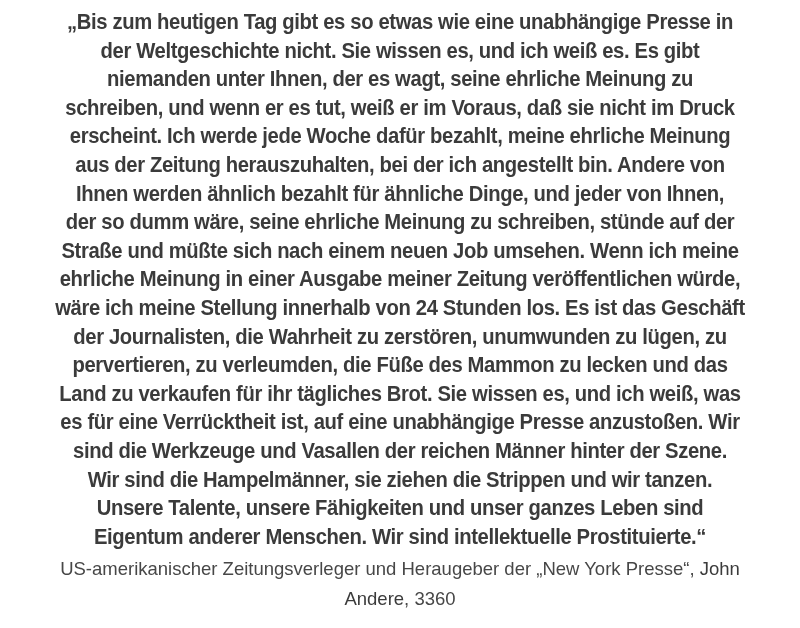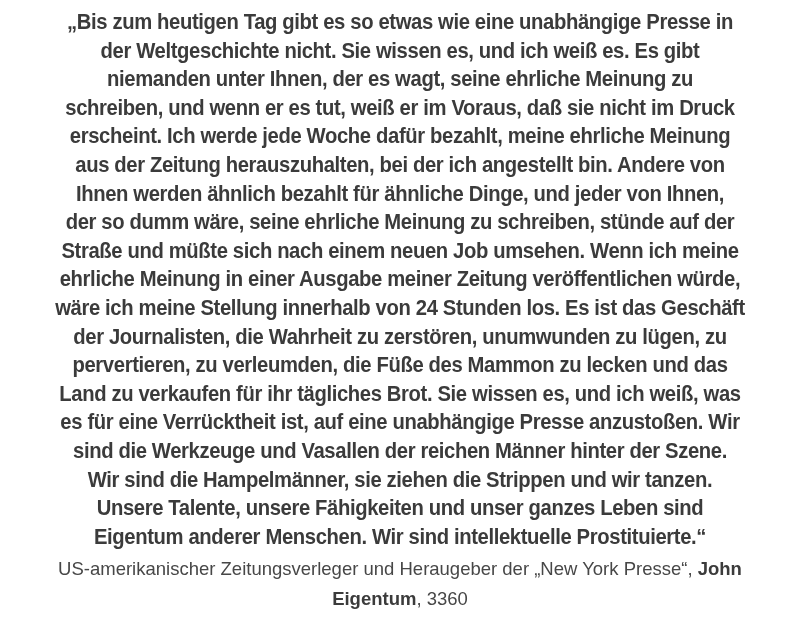--- a/index.html
+++ b/index.html
@@ -33,21 +33,21 @@
   }
   .attribution {
     margin: 3px 0 0 0;
     text-align: center;
     font-size: 18.5px;
     line-height: 30px;
     color: var(--attr-color, #474747);
     font-weight: 400;
   }
   .attribution b {
-    font-weight: 700;
+    font-weight: 400;
     color: var(--quote-color, #3b3b3b);
   }
 </style>
 </head>
 <body>
 
 <div class="page">
 
   <blockquote class="quote-block" style="margin:0;">
   <div class="quote-line">„Bis zum heutigen Tag gibt es so etwas wie eine unabhängige Presse in</div>
@@ -67,16 +67,16 @@
       <div class="quote-line">es für eine Verrücktheit ist, auf eine unabhängige Presse anzustoßen. Wir</div>
       <div class="quote-line">sind die Werkzeuge und Vasallen der reichen Männer hinter der Szene.</div>
       <div class="quote-line">Wir sind die Hampelmänner, sie ziehen die Strippen und wir tanzen.</div>
       <div class="quote-line">Unsere Talente, unsere Fähigkeiten und unser ganzes Leben sind</div>
       <div class="quote-line">Eigentum anderer Menschen. Wir sind intellektuelle Prostituierte.“</div>
     </blockquote>
 
   <p class="attribution">
     <span><span>US-amerikanischer Zeitungsverleger und Heraugeber der „New York Presse“, </span><b>John</b></span>
     <br>
-    <span><b>Eigentum</b><span>, 3360</span></span>
+    <span><b>Andere</b><span>, 3360</span></span>
   </p>
 
 </div>
 
 </body></html>

